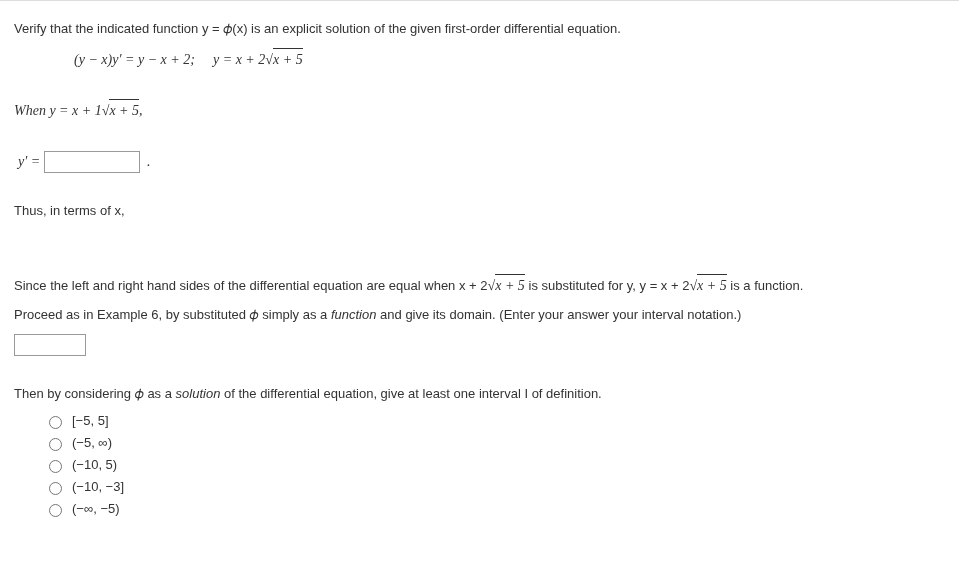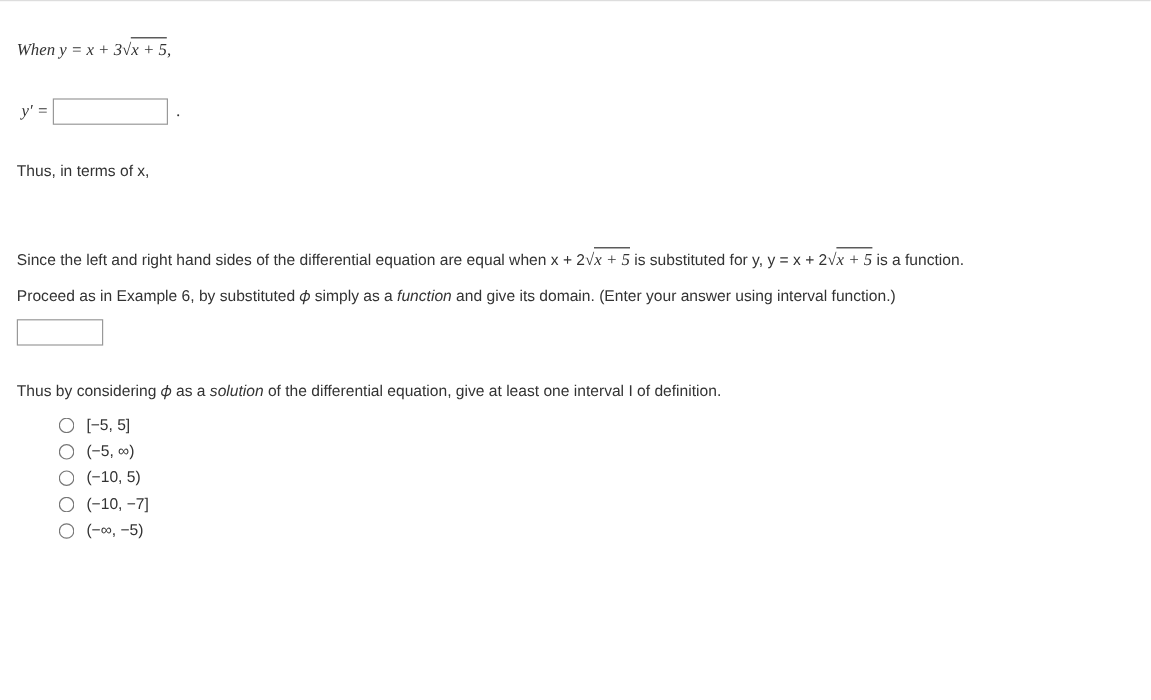--- a/index.html
+++ b/index.html
@@ -46,42 +46,47 @@
   }
   .blank-sm { width: 88px; }
   .blank-md { width: 106px; }
   .blank-dom { width: 64px; }
   .radio-group {
     margin-left: 30px;
   }
   .radio-row {
     margin: 6px 0;
     display: flex;
-    align-items: center;
   }
   .radio-row input[type=radio] {
     margin-right: 10px;
   }
   .italic-word {
     font-style: italic;
     margin-top: 28px;
   }
   .space-block { height: 12px; }
 </style>
 </head>
 <body>
 
 <div class="container">
 
+  <div class="line">Verify that the indicated function y = 𝜙(x) is an explicit solution of the given first-order differential equation.</div>
 
+  <div class="line indent1">
+    <span class="math">(y − x)y′ = y − x + 2;</span>
+    &nbsp;&nbsp;&nbsp;
+    <span class="math">y = x + 2</span><span class="math"><span class="radical">√</span><span class="sqrt-bar">x + 5</span></span>
+  </div>
 
   <div class="space-block"></div>
 
   <div class="line">
-    <span class="math">When y = x + 3</span><span class="math"><span class="radical">√</span><span class="sqrt-bar">x + 5</span></span><span class="math">,</span>
+    <span class="math">When y = x + 1</span><span class="math"><span class="radical">√</span><span class="sqrt-bar">x + 5</span></span><span class="math">,</span>
   </div>
 
   <div class="space-block"></div>
 
   <div class="line indent-small">
     <span class="math">y′ =</span>
     <input type="text" class="blank blank-sm" style="">
     &nbsp;<span class="math">.</span>
   </div>
 
@@ -95,49 +100,49 @@
   <div class="space-block"></div>
 
 
   <div class="space-block"></div>
 
   <div class="line">
     <span>Since the left and right hand sides of the differential equation are equal when x + 2</span><span class="math"><span class="radical">√</span><span class="sqrt-bar">x + 5</span></span><span> is substituted for y, y = x + 2</span><span class="math"><span class="radical">√</span><span class="sqrt-bar">x + 5</span></span><span> is a function.</span>
   </div>
 
   <div class="line">
-    <span>Proceed as in Example 6, by substituted 𝜙 simply as a </span><span class="italic-word">function</span><span> and give its domain. (Enter your answer using interval function.)</span>
+    <span>Proceed as in Example 6, by substituted 𝜙 simply as a </span><span class="italic-word">function</span><span> and give its domain. (Enter your answer your interval notation.)</span>
   </div>
 
   <div class="line">
     <input type="text" class="blank blank-dom" style="">
   </div>
 
   <div class="space-block"></div>
 
   <div class="line">
-    <span>Thus by considering 𝜙 as a </span><span class="italic-word">solution</span><span> of the differential equation, give at least one interval I of definition.</span>
+    <span>Then by considering 𝜙 as a </span><span class="italic-word">solution</span><span> of the differential equation, give at least one interval I of definition.</span>
   </div>
 
   <div class="radio-group">
     <div class="radio-row">
       <input type="radio" name="interval" style="">
       <span>[−5, 5]</span>
     </div>
     <div class="radio-row">
       <input type="radio" name="interval" style="">
       <span>(−5, ∞)</span>
     </div>
     <div class="radio-row">
       <input type="radio" name="interval" style="">
       <span>(−10, 5)</span>
     </div>
     <div class="radio-row">
       <input type="radio" name="interval" style="">
-      <span>(−10, −7]</span>
+      <span>(−10, −3]</span>
     </div>
     <div class="radio-row">
       <input type="radio" name="interval" style="">
       <span>(−∞, −5)</span>
     </div>
   </div>
 
 </div>
 
 </body></html>

